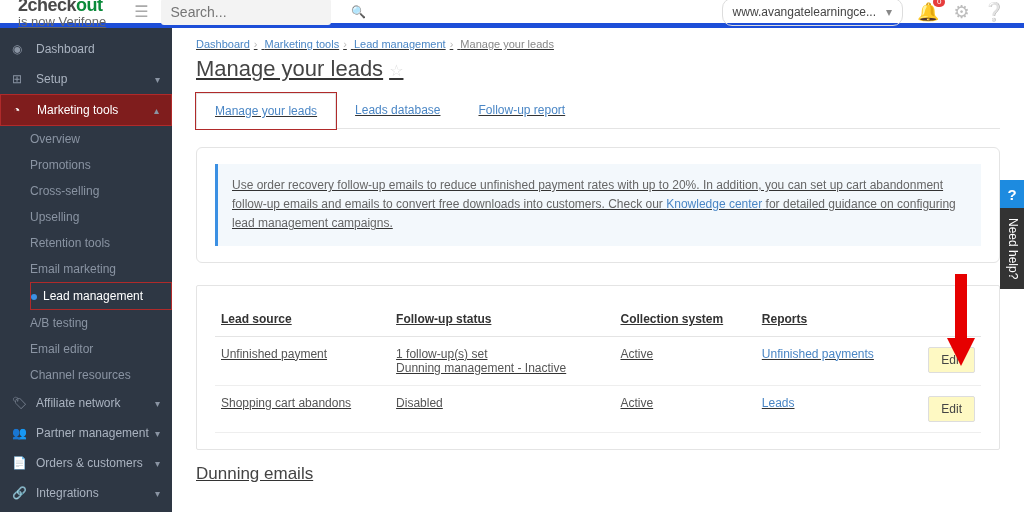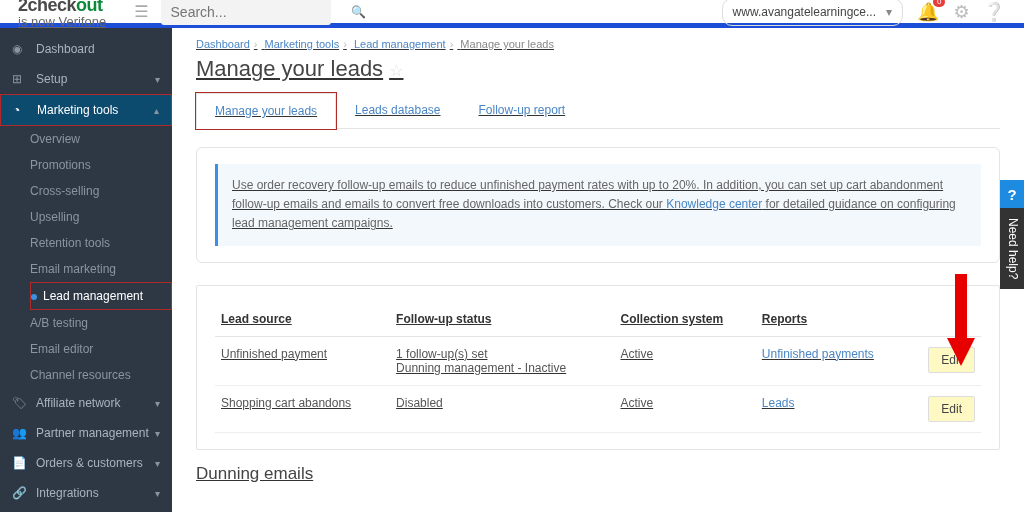--- a/index.html
+++ b/index.html
@@ -13,21 +13,21 @@
     .search-pill input{background:transparent;border:none;outline:none;font-size:14px;flex:1;color:#666;}
     .search-pill .se{color:#999;font-size:12px;}
     .account-select{margin-left:auto;border:1px solid #ddd;border-radius:10px;height:28px;display:flex;align-items:center;padding:0 10px;font-size:12px;color:#444;cursor:pointer;}
     .account-select .caret{margin-left:10px;color:#888;}
     .topicons{display:flex;align-items:center;gap:14px;margin-left:14px;}
     .topicon{color:#bcbcbc;position:relative;font-size:18px;cursor:pointer;}
     .badge{position:absolute;top:-4px;right:-6px;background:#e63c3c;color:#fff;font-size:8px;padding:1px 4px;border-radius:8px;line-height:1;}
     .shell{display:flex;height:calc(100% - 36px);}
     .sidebar{width:172px;background:#2e3744;color:#aab3c0;flex-shrink:0;overflow-y:auto;padding-top:6px;}
     .nav-item{display:flex;align-items:center;padding:8px 12px;font-size:12px;cursor:pointer;justify-content:space-between;}
-    .nav-item.active{background:#0c4a6e;color:#fff;}
+    .nav-item.active{background:#7f1d1d;color:#fff;}
     .nav-item .chev{font-size:10px;color:#8a94a3;}
     .nav-item .ic{width:16px;display:inline-block;color:#8a94a3;margin-right:8px;font-size:12px;}
     .nav-item.active .ic{color:#fff;}
     .subnav{padding-left:30px;}
     .subnav .sub{padding:6px 0;font-size:12px;color:#8a94a3;cursor:pointer;}
     .subnav .sub.active{color:#fff;}
     .sub-dot{width:6px;height:6px;border-radius:50%;background:#3b90e3;display:inline-block;margin-right:6px;}
     .hl-box{border:1px solid #b02a2a;}
     .main{flex:1;overflow-y:auto;padding:10px 24px 30px 24px;background:#fff;text-decoration:underline;}
     .breadcrumb{font-size:11px;color:#888;}

